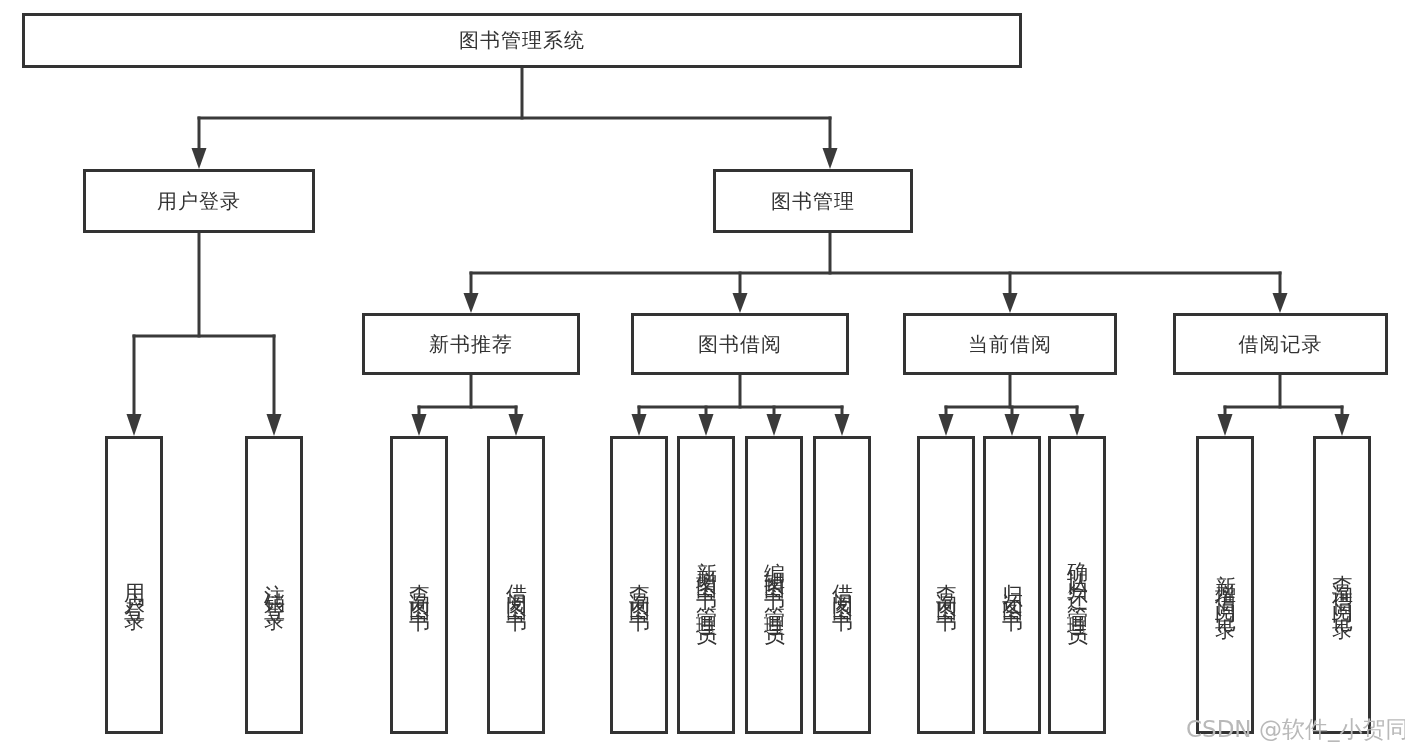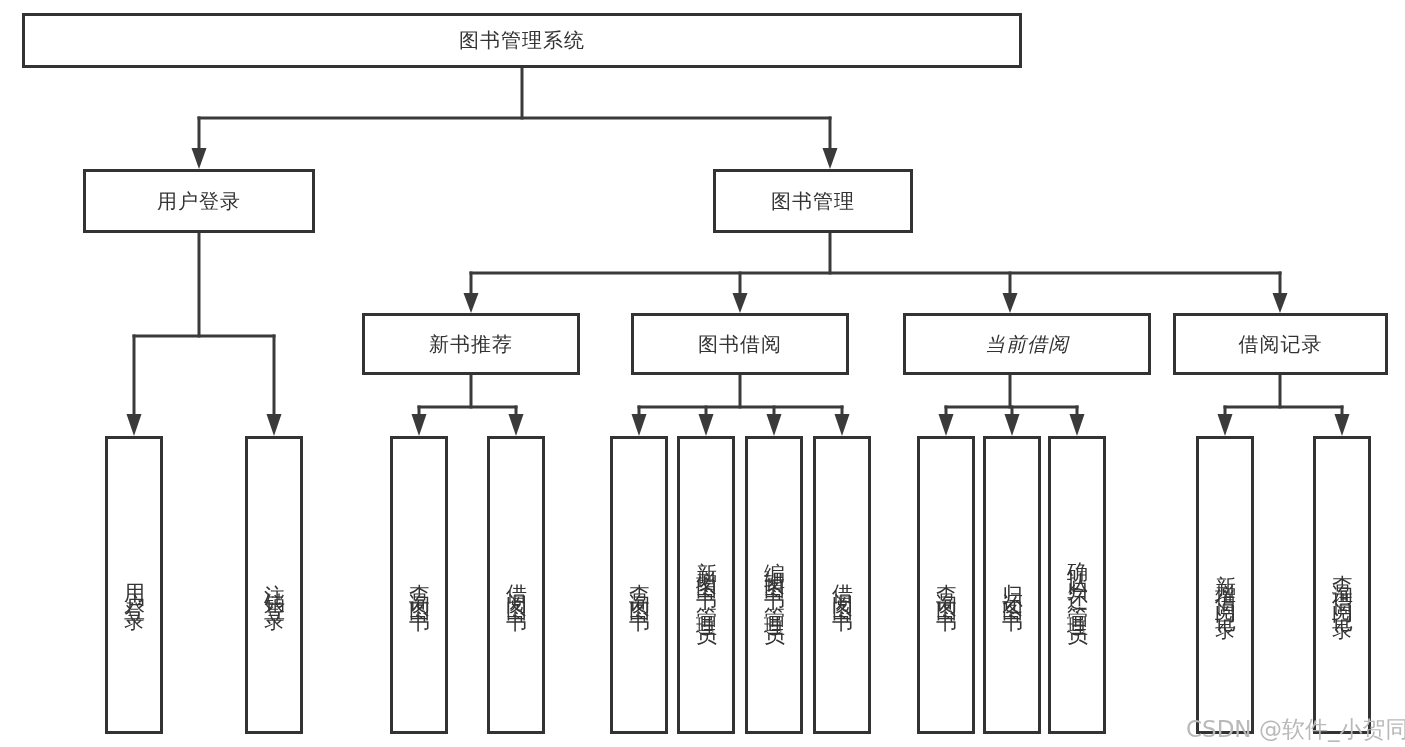--- a/index.html
+++ b/index.html
@@ -53,21 +53,21 @@
     color: #333333;
   }
   
   .root-box   { left: 22px;   top: 13px;  width: 1000px; height: 55px; }
   .lvl2       { top: 169px; height: 64px; }
   .user-login { left: 83px;  width: 232px; }
   .book-mgmt  { left: 713px; width: 200px; }
   .lvl3       { top: 313px; height: 62px; }
   .new-book   { left: 362px;  width: 218px; }
   .book-borrow{ left: 631px;  width: 218px; }
-  .cur-borrow { left: 903px;  width: 248px; font-style: italic; }
+  .cur-borrow { left: 903px;  width: 214px; }
   .borrow-rec { left: 1173px; width: 215px; }
   
   .leaf-1  { left: 105px;  }
   .leaf-2  { left: 245px;  }
   .leaf-3  { left: 390px;  }
   .leaf-4  { left: 487px;  }
   .leaf-5  { left: 610px;  }
   .leaf-6  { left: 677px;  }
   .leaf-7  { left: 745px;  }
   .leaf-8  { left: 813px;  }

